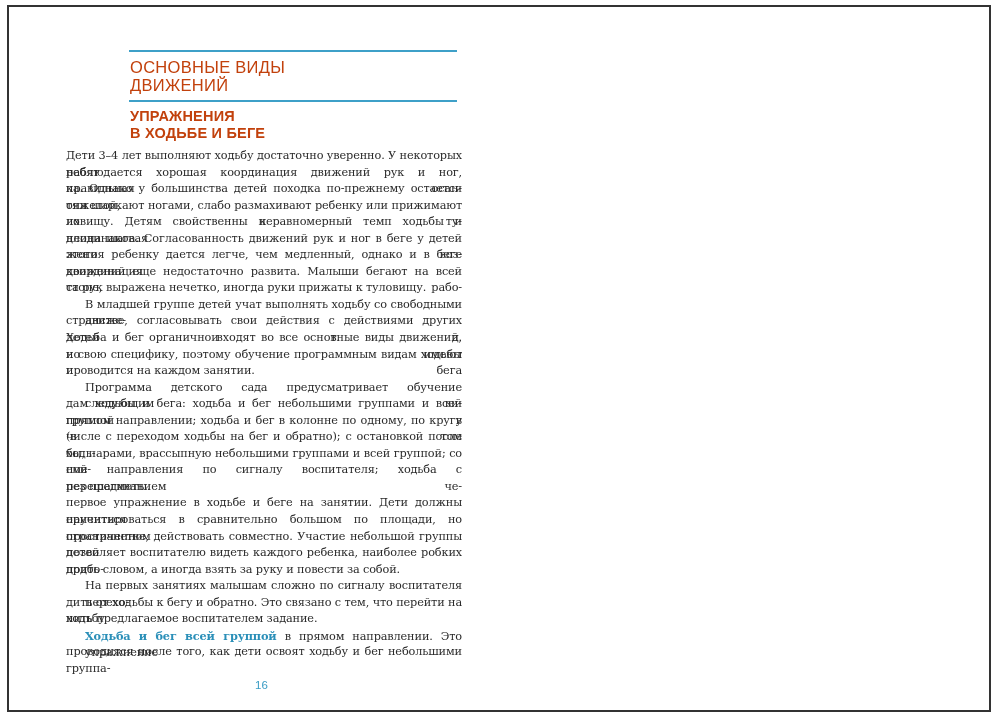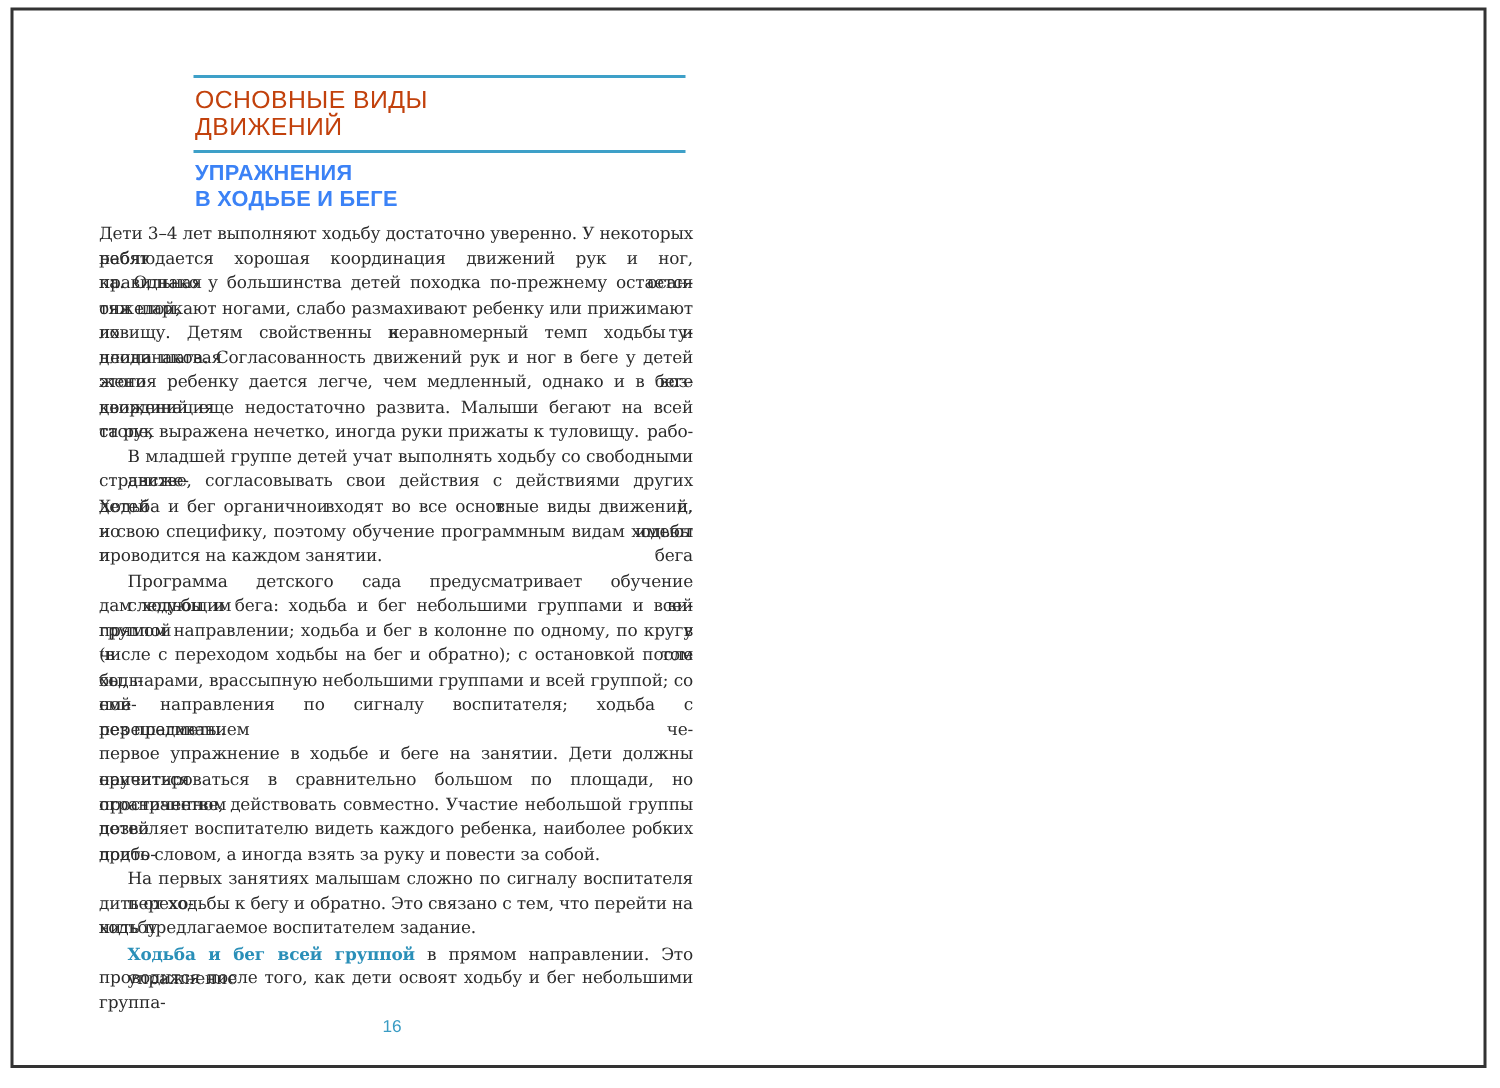--- a/index.html
+++ b/index.html
@@ -9,21 +9,21 @@
     border-top: 2px solid #333; border-left: 2px solid #333; border-right: 2px solid #333; border-bottom: 2px solid #333;
     box-sizing: border-box; background: #fff;
   }
   .page { position: absolute; top: 0; }
   .page-left { left: 0; width: 492px; height: 725px; }
   .page-right { left: 500px; width: 500px; height: 725px; }
 
   .title-block { position: absolute; left: 129px; top: 50px; width: 328px; }
   .rule { height: 0; border-top: 2px solid #3ea0c8; }
   .title { font-family: "Liberation Sans", "DejaVu Sans", sans-serif; font-size: 16.5px; line-height: 18px; color: #c2410c; letter-spacing: 0.3px; padding: 6px 0 6px 1px; }
-  .subtitle { position: absolute; left: 130px; top: 108px; font-family: "Liberation Sans", "DejaVu Sans", sans-serif; font-weight: bold; font-size: 14.5px; line-height: 16.5px; color: #3b82f6; letter-spacing: 0.2px; }
+  .subtitle { position: absolute; left: 130px; top: 108px; font-family: "Liberation Sans", "DejaVu Sans", sans-serif; font-weight: bold; font-size: 14.5px; line-height: 16.5px; color: #c2410c; letter-spacing: 0.2px; }
 
   .text { position: absolute; font-size: 11.3px; color: #2b2b2b; line-height: 16.55px; }
   .text-left { left: 66px; top: 148px; width: 396px; }
   .ln { display: block; text-align: justify; text-align-last: justify; white-space: nowrap; height: 16.55px; overflow: visible; letter-spacing: -0.15px; }
   .ln.last { text-align-last: left; }
   .ln.ind { padding-left: 19px; }
   .ln-inner { display: block; width: 100%; text-align: justify; text-align-last: inherit; white-space: normal; }
   .hl { color: #2a8fb8; font-weight: bold; }
 
   .page-num { position: absolute; top: 679px; font-family: "Liberation Sans", "DejaVu Sans", sans-serif; font-size: 11.5px; color: #3a9cc4; }

